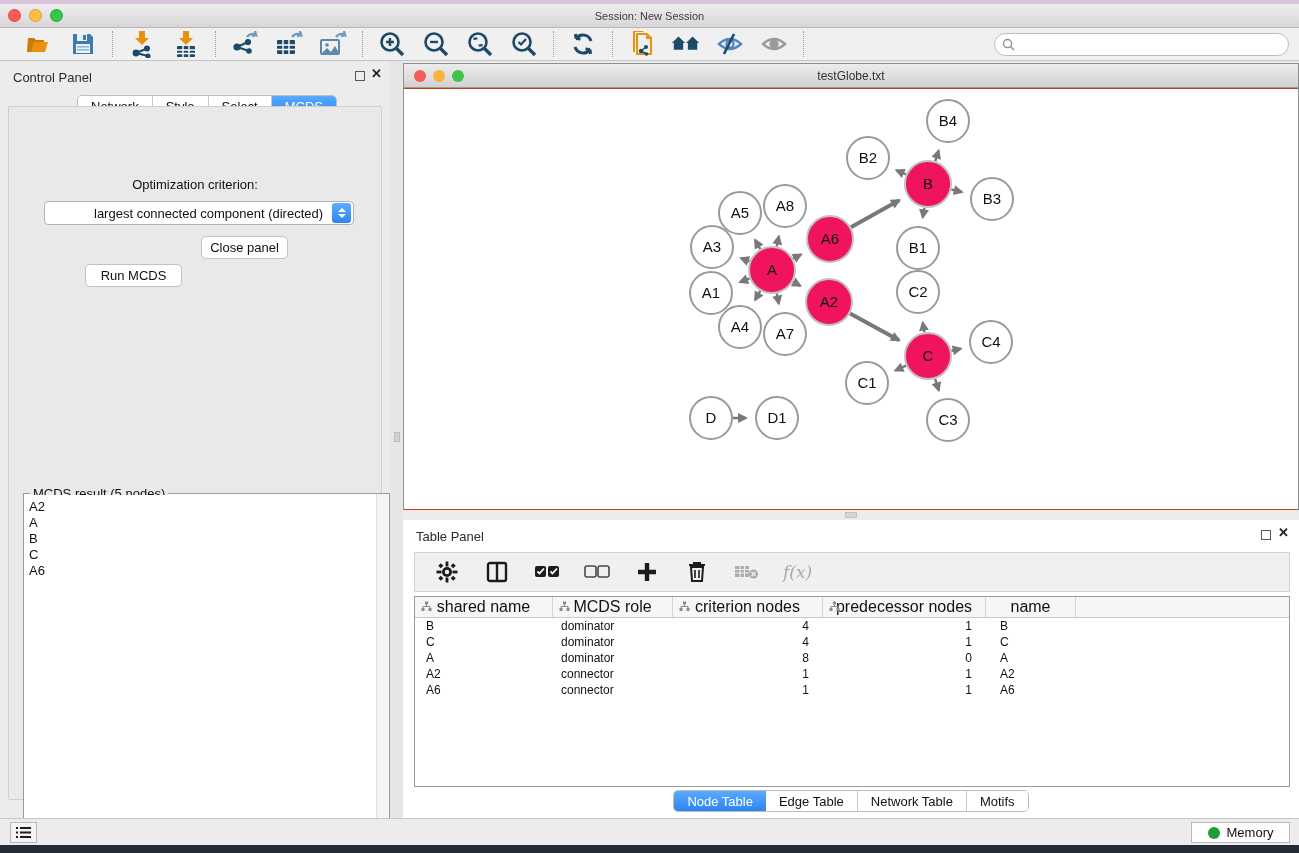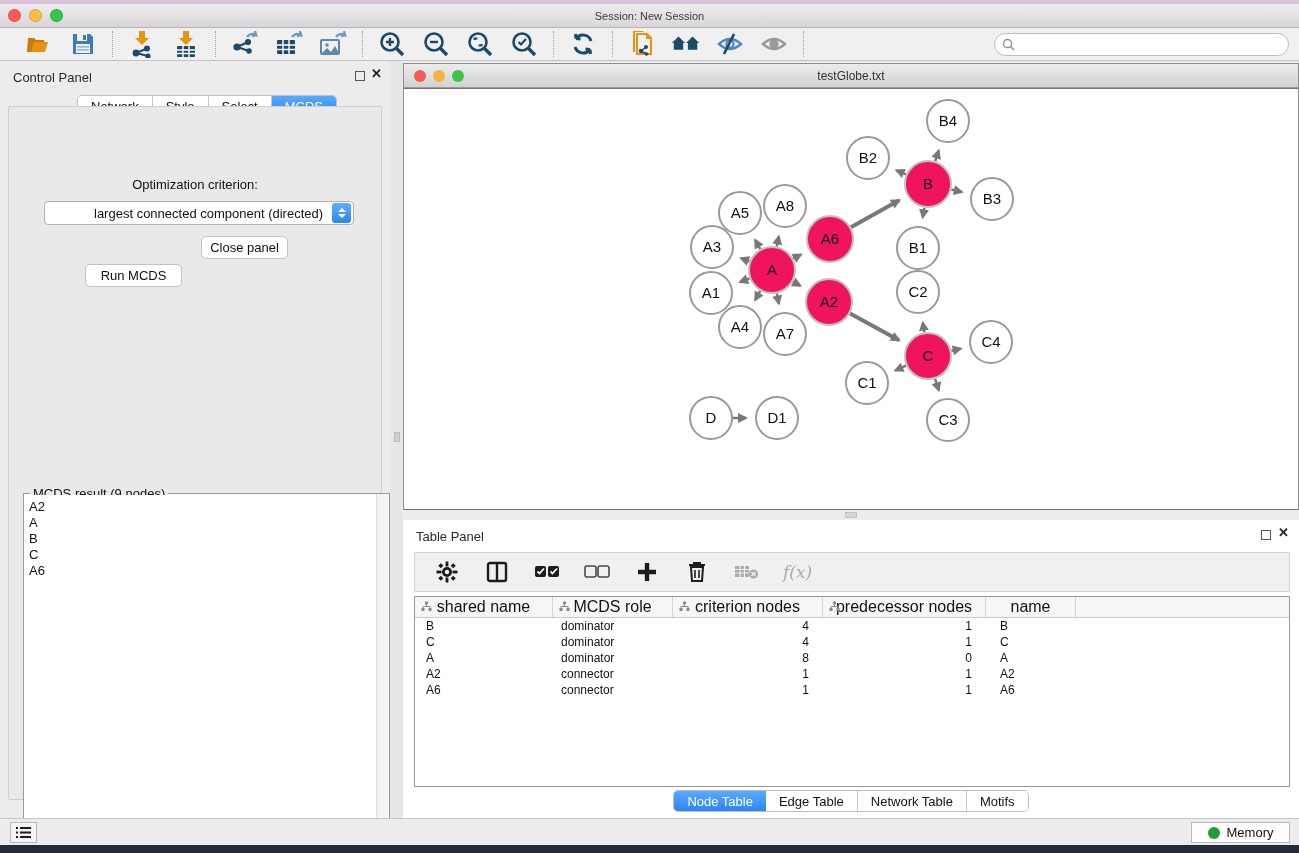--- a/index.html
+++ b/index.html
@@ -72,21 +72,21 @@
   .mcds-scroll { position:absolute; right:0; top:0; width:13px; height:100%; background:#f4f4f4; border-left:1px solid #e0e0e0; }
 
   
   .v-divider { position:absolute; left:390px; top:61px; width:13px; height:757px; background:#e6e6e6; }
   .v-grip { position:absolute; left:394px; top:432px; width:6px; height:10px; background:#cfcfcf; border:1px solid #bdbdbd; }
   .h-divider { position:absolute; left:403px; top:510px; width:896px; height:10px; background:#ececec; }
   .h-grip { position:absolute; left:845px; top:512px; width:12px; height:6px; background:#d6d6d6; border:1px solid #c2c2c2; }
 
   
   .net-window { position:absolute; left:403px; top:63px; width:896px; height:562px;
-    border:1px solid #8f8f8f; background:#737373; }
+    border:1px solid #8f8f8f; background:#c2410c; }
   .net-titlebar { position:absolute; left:0; top:0; width:100%; height:24px;
     background:linear-gradient(#ececec,#d2d2d2); border-bottom:1px solid #9c9c9c;
     display:flex; align-items:center; }
   .net-tls { position:absolute; left:10px; top:6px; display:flex; gap:7px; }
   .net-tl { width:12px; height:12px; border-radius:50%; }
   .net-title { width:100%; text-align:center; font-size:12px; color:#333; }
   .net-canvas { position:absolute; left:0; top:25px; width:894px; height:420px; background:#fff; }
   .resize-grip { position:absolute; right:1px; bottom:1px; width:14px; height:14px;
     background:repeating-linear-gradient(135deg, transparent 0 3px, #b9b9b9 3px 4.5px); }
 
@@ -305,21 +305,21 @@
       <div class="dropdown">
         <span class="dd-text">largest connected component (directed)</span>
         <span class="dd-stepper">
             <i class="dd-up"></i>
             <i class="dd-down"></i>
           </span>
       </div>
       <div class="btn btn-run">Run MCDS</div>
       <div class="btn btn-close-panel">Close panel</div>
       <div class="mcds-fieldset">
-        <span class="mcds-legend">MCDS result (9 nodes)</span>
+        <span class="mcds-legend">MCDS result (5 nodes)</span>
         <div class="mcds-list" id="mcds-list">
             <div class="mcds-item">A2</div>
             <div class="mcds-item">A</div>
             <div class="mcds-item">B</div>
             <div class="mcds-item">C</div>
             <div class="mcds-item">A6</div>
           </div>
         <div class="mcds-scroll"></div>
       </div>
     </div>

